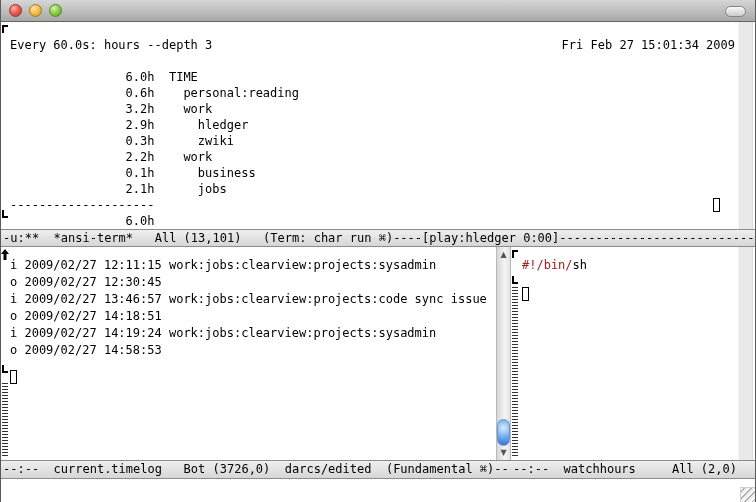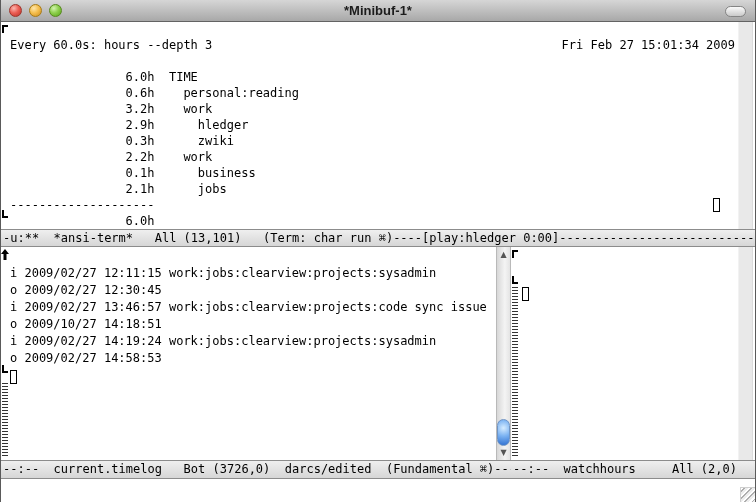--- a/index.html
+++ b/index.html
@@ -35,21 +35,21 @@
   .modeline{background:linear-gradient(#efefef,#d6d6d6);border-top:1px solid #8c8c8c;border-bottom:1px solid #8c8c8c;height:18px;line-height:16px;overflow:hidden;white-space:pre;padding-left:2px;color:#000;}
   .modeline-row{display:flex;height:19px;}
   .modeline-row .modeline{height:19px;line-height:17px;}
   .ml-left{width:510px;}
   .ml-right{flex:1;}
   
   .bottom-row{display:flex;height:213px;}
   .pane{position:relative;}
   .left-pane{width:495px;}
   .right-pane{flex:1;}
-  .pane-content{margin-left:9px;padding-top:18px;}
+  .pane-content{margin-left:9px;padding-top:10px;}
   .right-pane .pane-content{margin-left:11px;}
   
   .scrollbar{width:15px;position:relative;background:linear-gradient(to right,#d7d7d7,#f4f4f4 60%,#e4e4e4);border-left:1px solid #b9b9b9;border-right:1px solid #b9b9b9;}
   .sb-btn{position:absolute;left:0;width:13px;height:13px;text-align:center;font-size:8px;line-height:13px;color:#555;font-family:"DejaVu Sans",sans-serif;}
   .sb-btn.up{top:1px;}
   .sb-btn.down{bottom:1px;}
   .sb-thumb{position:absolute;left:0px;top:172px;width:13px;height:27px;border-radius:7px;border:1px solid #6f94c4;background:radial-gradient(circle at 50% 32%, #d6ecff 0%, #7cb3f2 45%, var(--scrollbar_blue) 100%);}
   
   .sh-red{color:var(--shebang_red);}
   
@@ -60,21 +60,20 @@
 </head>
 <body>
 
 <div class="window">
   <div class="titlebar">
     <div class="lights">
       <span class="light red"></span>
       <span class="light yellow"></span>
       <span class="light green"></span>
     </div>
-    <div class="title">*Minibuf-1*</div>
     <div class="ovalbtn"></div>
   </div>
 
   <div class="frame">
 
     <div class="top-pane">
       <div class="fringe">
         <div class="corner-tl" style="top:3px"></div>
         <div class="corner-bl" style="top:188px"></div>
       </div>
@@ -108,40 +107,41 @@
           <svg class="uparrow" width="8" height="11" viewBox="0 0 8 11">
               <path d="M4 0 L8 5 L5.5 5 L5.5 11 L2.5 11 L2.5 5 L0 5 Z" fill="#000"></path>
             </svg>
           <div class="corner-bl" style="top:118px"></div>
           <div class="emptymarks" style="top:136px;bottom:2px"></div>
         </div>
         <div class="pane-content">
           <div class="line">i 2009/02/27 12:11:15 work:jobs:clearview:projects:sysadmin</div>
           <div class="line">o 2009/02/27 12:30:45</div>
           <div class="line">i 2009/02/27 13:46:57 work:jobs:clearview:projects:code sync issue</div>
-          <div class="line">o 2009/10/27 14:18:51</div>
+          <div class="line">o 2009/02/27 14:18:51</div>
           <div class="line">i 2009/02/27 14:19:24 work:jobs:clearview:projects:sysadmin</div>
           <div class="line">o 2009/02/27 14:58:53</div>
         </div>
         <div class="cursor" style="left:9px;top:123px"></div>
       </div>
 
       <div class="scrollbar">
         <div class="sb-btn up"><span>▲</span></div>
         <div class="sb-thumb"></div>
         <div class="sb-btn down"><span>▼</span></div>
       </div>
 
       <div class="pane right-pane">
         <div class="fringe">
           <div class="corner-tl" style="top:3px"></div>
           <div class="corner-bl" style="top:29px"></div>
           <div class="emptymarks" style="top:40px;bottom:2px"></div>
         </div>
         <div class="pane-content">
+          <div class="line"><span class="sh-red">#!/bin/</span><span>sh</span></div>
         </div>
         <div class="cursor" style="left:11px;top:40px"></div>
         <div class="vtrack"></div>
       </div>
     </div>
 
     <div class="modeline-row">
       <div class="modeline ml-left"><span>--:--  current.timelog   Bot (3726,0)  darcs/edited  (Fundamental ⌘)----[</span></div>
       <div class="modeline ml-right"><span>--:--  watchhours     All (2,0)</span></div>
     </div>

